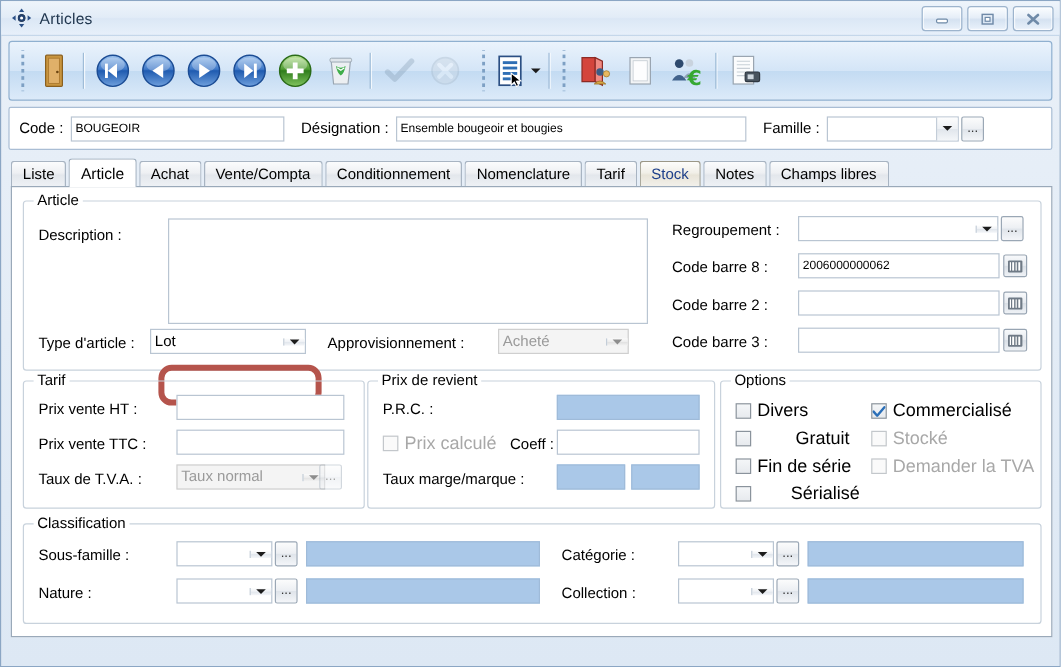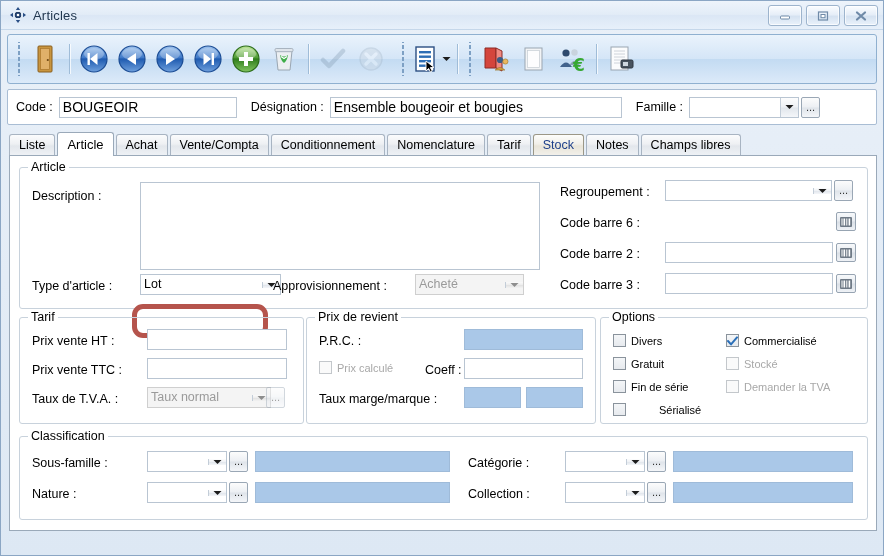--- a/index.html
+++ b/index.html
@@ -94,21 +94,21 @@
     display: flex; align-items: center;
     padding: 0 8px;
     box-sizing: border-box;
   }
   .lbl { font-size: 12.5px; color: #000; white-space: nowrap; }
   .tbox {
     border: 1px solid #b9c5d2;
     background: #fff;
     height: 21px;
     box-sizing: border-box;
-    font-size: 14px;
+    font-size: 10px;
     line-height: 19px;
     padding: 0 3px;
     color: #000;
     overflow: hidden; white-space: nowrap;
   }
   .tbox.blue { background: #aac8e8; border: 1px solid #9fbbd9; }
   .combo {
     display: flex; align-items: stretch;
     height: 21px;
     border: 1px solid #b9c5d2;
@@ -210,21 +210,21 @@
   .row { position: absolute; display: flex; align-items: center; }
   .chk {
     width: 13px; height: 13px;
     border: 1px solid #8a939c;
     background: linear-gradient(to bottom, #f4f6f8, #e7eaee);
     box-sizing: border-box;
     display: flex; align-items: center; justify-content: center;
     flex: none;
   }
   .chk.disabled { border-color: #c3c7cb; background: #fafafa; }
-  .chk-label { margin-left: 5px; font-size: 11px; }
+  .chk-label { margin-left: 5px; font-size: 15px; }
   .chk-label.disabled { color: #a8a8a8; }
   .redbox {
     position: absolute;
     border: 5px solid #b5544c;
     border-radius: 11px;
     box-sizing: border-box;
     pointer-events: none;
   }
   .desc-box {
     position: absolute;
@@ -477,21 +477,21 @@
 
     <div class="group" style="left:9px; top:11px; width:847px; height:140px;">
       <span class="gtitle">Article</span>
 
       <span class="lbl row" style="left:12px; top:21px;">Description :</span>
       <div class="desc-box" style="left:120px; top:14px; width:400px; height:88px;">
         <span style="display:block;padding:2px 3px;font-size:12.5px;"></span>
       </div>
 
       <span class="lbl row" style="left:12px; top:111px;">Type d'article :</span>
-      <div class="combo row" style="left:120px; top:106px; width:141px;gap:39px;">
+      <div class="combo row" style="left:105px; top:106px; width:130px;gap:39px;">
         <span class="ctext">Lot</span>
         <span class="cbtn">
           <svg width="9" height="6" viewBox="0 0 9 6">
               <path d="M0.5 1 L4.5 5 L8.5 1 Z" fill="#1c1c1c"></path>
             </svg>
         </span>
       </div>
 
       <span class="lbl row" style="left:253px; top:111px;">Approvisionnement :</span>
       <div class="combo disabled row" style="left:395px; top:106px; width:109px;">
@@ -507,21 +507,24 @@
       <div class="combo row" style="left:645px; top:12px; width:167px;">
         <span class="ctext"></span>
         <span class="cbtn">
           <svg width="9" height="6" viewBox="0 0 9 6">
               <path d="M0.5 1 L4.5 5 L8.5 1 Z" fill="#1c1c1c"></path>
             </svg>
         </span>
       </div>
       <div class="sqbtn row" style="left:814px; top:12px;">...</div>
 
-      <span class="lbl row" style="left:540px; top:48px;">Code barre 6 :</span>
+      <span class="lbl row" style="left:540px; top:48px;">Code barre 8 :</span>
+      <div class="tbox row" style="left:645px; top:43px; width:168px; display:block;">
+        <span>2006000000062</span>
+      </div>
       <div class="icobtn row" style="left:816px; top:44px;">
         <svg width="14" height="12" viewBox="0 0 14 12">
           <rect x="1" y="1" width="12" height="10" rx="1" fill="#6f7a86"></rect>
           <g fill="#ffffff">
               <rect x="2.5" y="2.5" width="1" height="7"></rect>
               <rect x="4.5" y="2.5" width="1.6" height="7"></rect>
               <rect x="7.3" y="2.5" width="1" height="7"></rect>
               <rect x="9.6" y="2.5" width="1.6" height="7"></rect>
             </g>
         </svg>
@@ -616,21 +619,21 @@
       </div>
     </div>
 
     <div class="group" style="left:590px; top:161px; width:266px; height:105px;">
       <span class="gtitle">Options</span>
 
       <div class="row" style="left:12px; top:16px;">
         <span class="chk"></span>
         <span class="chk-label">Divers</span>
       </div>
-      <div class="row" style="left:12px; top:39px;">
+      <div class="row" style="left:12px; top:39px;gap:32px;">
         <span class="chk"></span>
         <span class="chk-label">Gratuit</span>
       </div>
       <div class="row" style="left:12px; top:62px;">
         <span class="chk"></span>
         <span class="chk-label">Fin de série</span>
       </div>
       <div class="row" style="left:12px; top:85px;gap:28px;">
         <span class="chk"></span>
         <span class="chk-label">Sérialisé</span>

